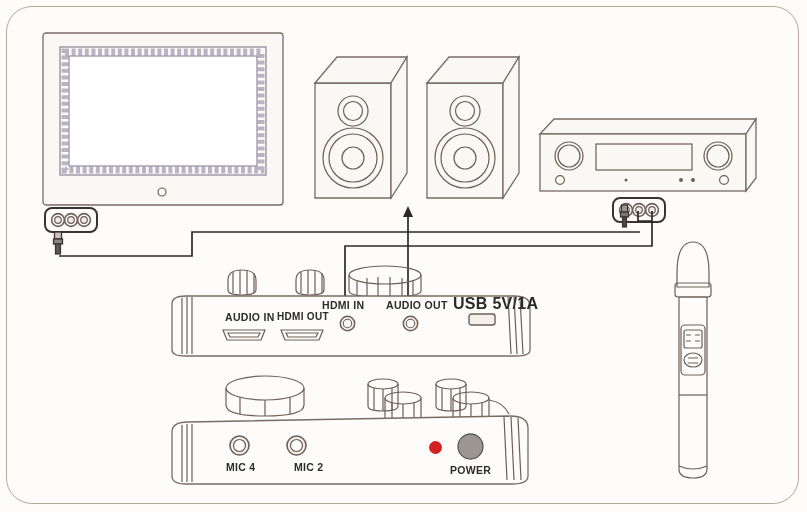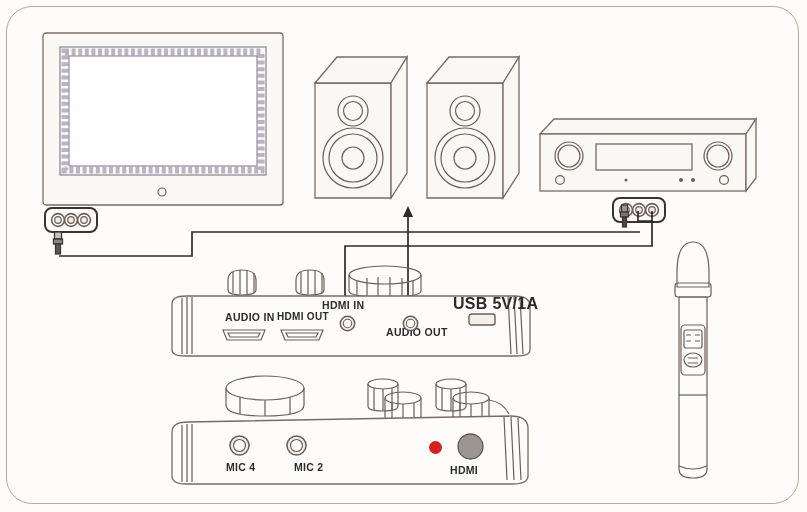--- a/index.html
+++ b/index.html
@@ -163,21 +163,21 @@
   </div>
 
   <div class="lbl" style="left:322px;top:299px;font-size:10.5px;">HDMI IN</div>
   <div class="abs" style="left:338px;top:314px;">
     <svg width="20" height="20">
       <circle cx="9.5" cy="9.5" r="7.2" fill="#f3f0ea" stroke="#6d5e57" stroke-width="1.5"></circle>
       <circle cx="9.5" cy="9.5" r="4.2" fill="#fdfcfa" stroke="#6d5e57" stroke-width="1.1"></circle>
     </svg>
   </div>
 
-  <div class="lbl" style="left:386px;top:299px;font-size:10.5px;margin-top:27px;">AUDIO OUT</div>
+  <div class="lbl" style="left:386px;top:299px;font-size:10.5px;">AUDIO OUT</div>
   <div class="abs" style="left:401px;top:314px;">
     <svg width="20" height="20">
       <circle cx="9.5" cy="9.5" r="7.2" fill="#f3f0ea" stroke="#6d5e57" stroke-width="1.5"></circle>
       <circle cx="9.5" cy="9.5" r="4.2" fill="#fdfcfa" stroke="#6d5e57" stroke-width="1.1"></circle>
     </svg>
   </div>
 
   <div class="lbl" style="left:453px;top:295px;font-size:16px;">USB 5V/1A</div>
   <div class="abs" style="left:468px;top:313px;">
     <svg width="30" height="14">
@@ -231,21 +231,21 @@
   </div>
   <div class="lbl" style="left:294px;top:461px;font-size:10.5px;">MIC 2</div>
 
   <div class="abs" style="left:429px;top:441px;width:13px;height:13px;border-radius:50%;background:#d32020;"></div>
 
   <div class="abs" style="left:456px;top:432px;">
     <svg width="30" height="30">
       <circle cx="14.5" cy="14.5" r="12.5" fill="#9c9691" stroke="#5e5955" stroke-width="1.3"></circle>
     </svg>
   </div>
-  <div class="lbl" style="left:450px;top:464px;font-size:10.5px;">HDMI</div>
+  <div class="lbl" style="left:450px;top:464px;font-size:10.5px;">POWER</div>
 
   <div class="abs" style="left:663px;top:237px;">
     <svg width="60" height="248">
       <path class="st2" d="M14 36 q0,-31 16,-31 q16,0 16,31 l0,14 L14 50 Z" fill="#fdfcfa"></path>
       <rect x="12" y="46" width="36" height="14" rx="3" class="st2" fill="#fdfcfa"></rect>
       <path class="st2" d="M16 60 L16 232 q0,9 14,9 q14,0 14,-9 L44 60 Z" fill="#fdfcfa"></path>
       <path class="st2" d="M16 158 L44 158"></path>
       <rect x="18" y="88" width="24" height="50" rx="4" class="st2" fill="#fdfcfa"></rect>
       <rect x="21" y="93" width="18" height="18" rx="2" class="st2" fill="#f2efe9"></rect>
       <path class="st2" d="M23 98 L28 98 M32 98 L37 98 M23 104 L28 104 M32 104 L37 104" stroke-width="1.6"></path>

